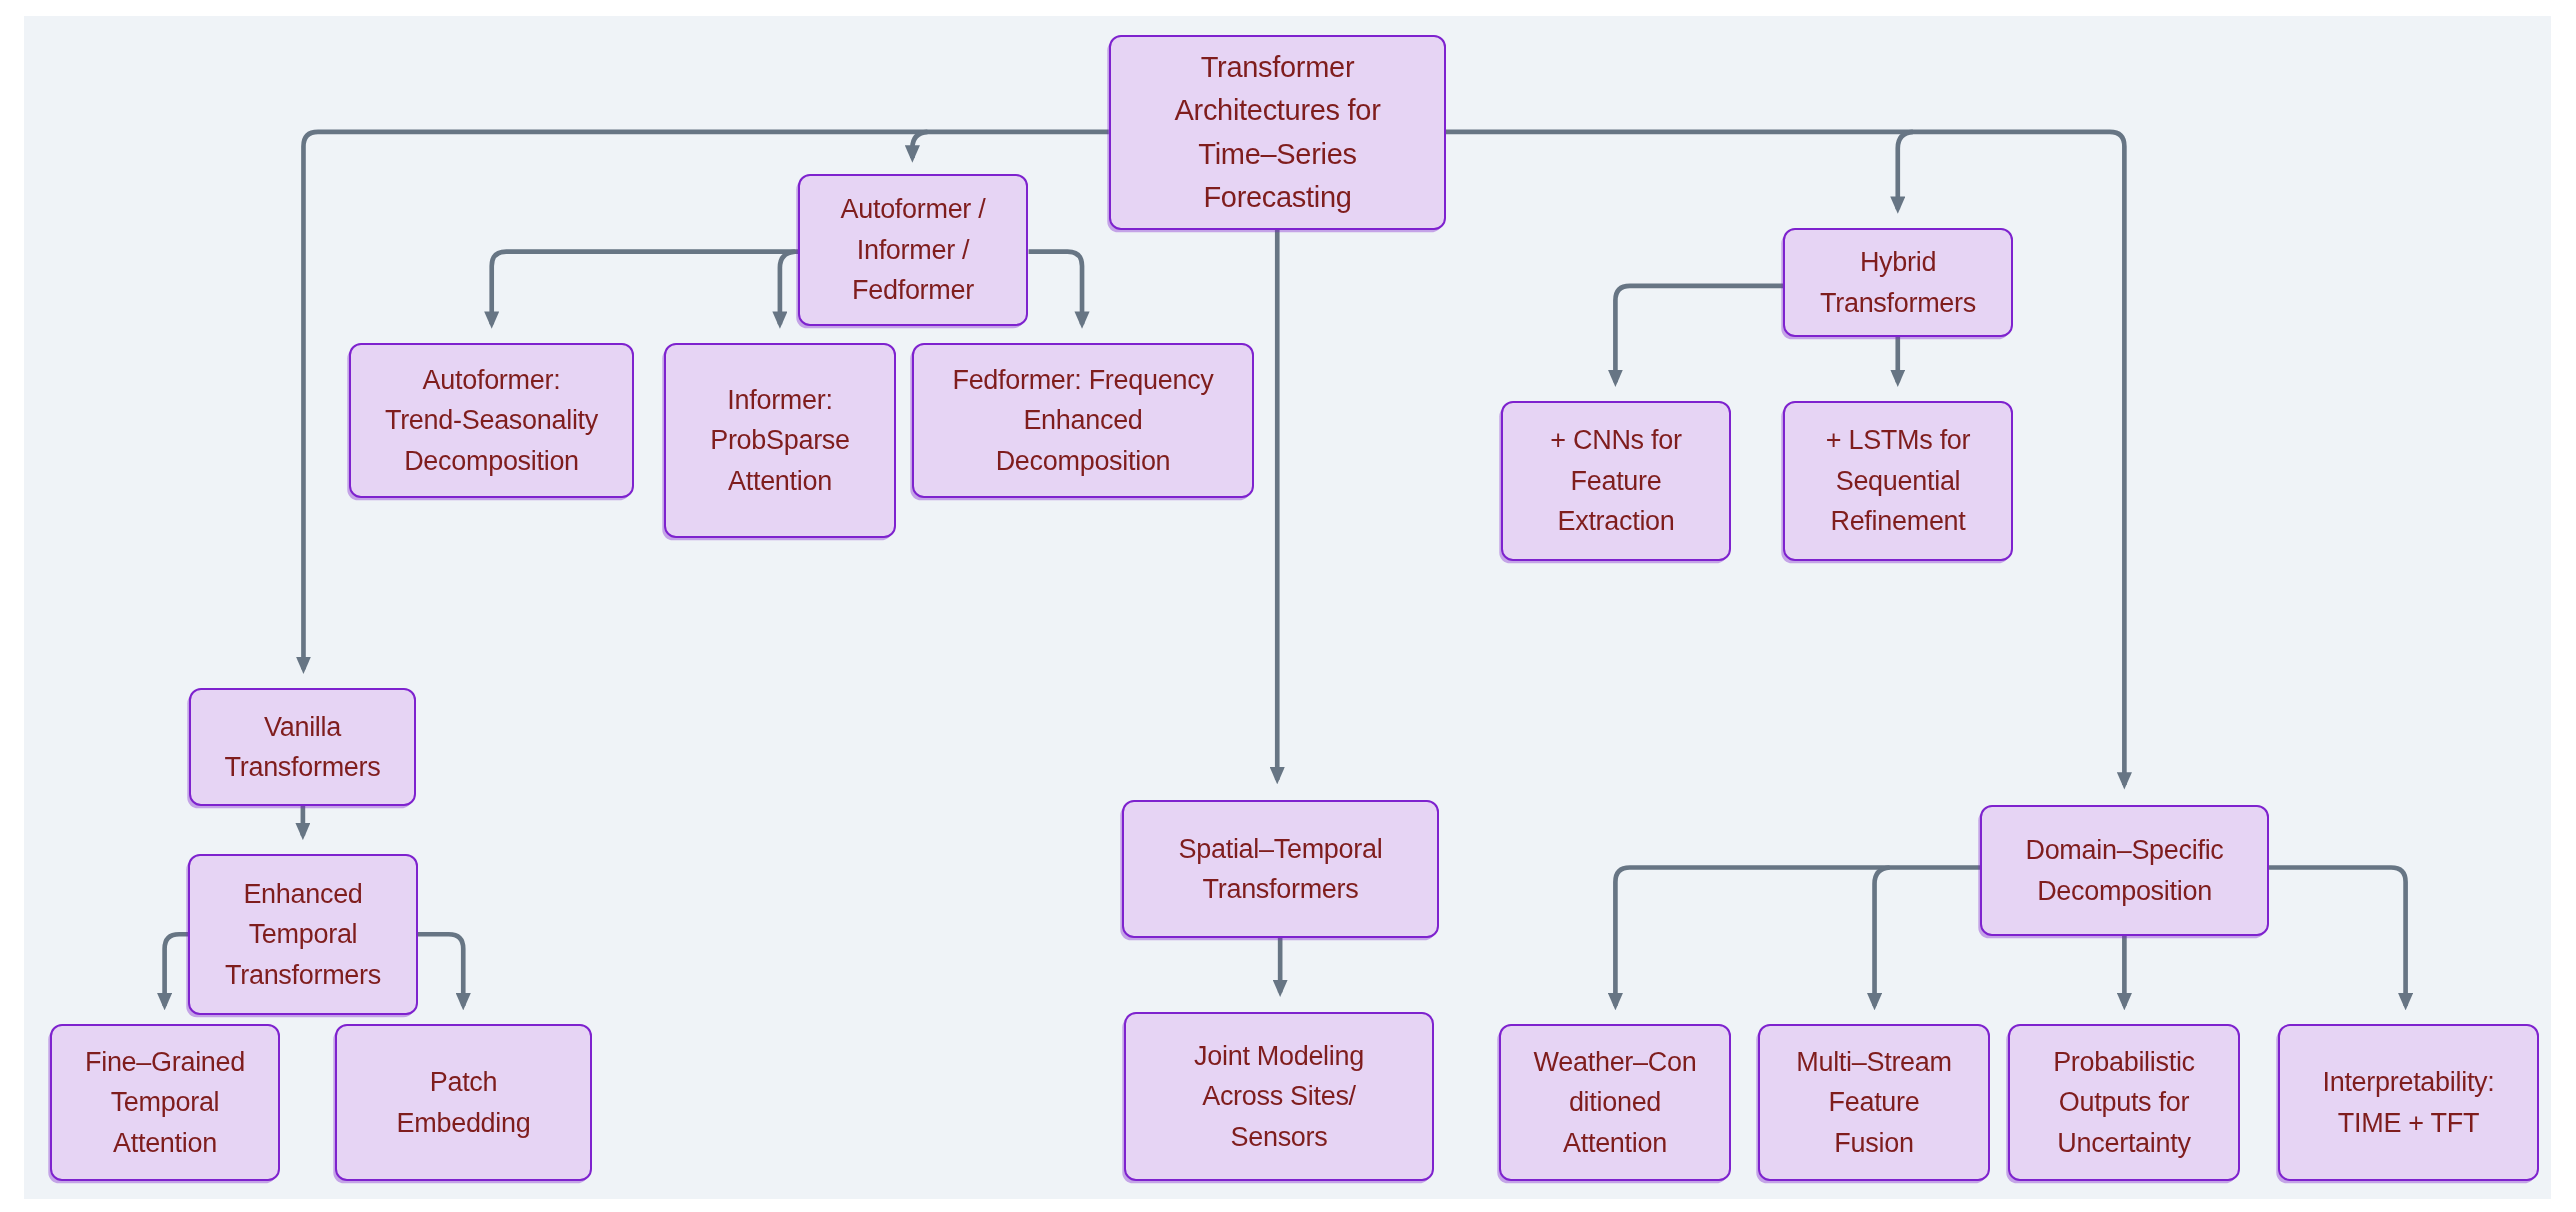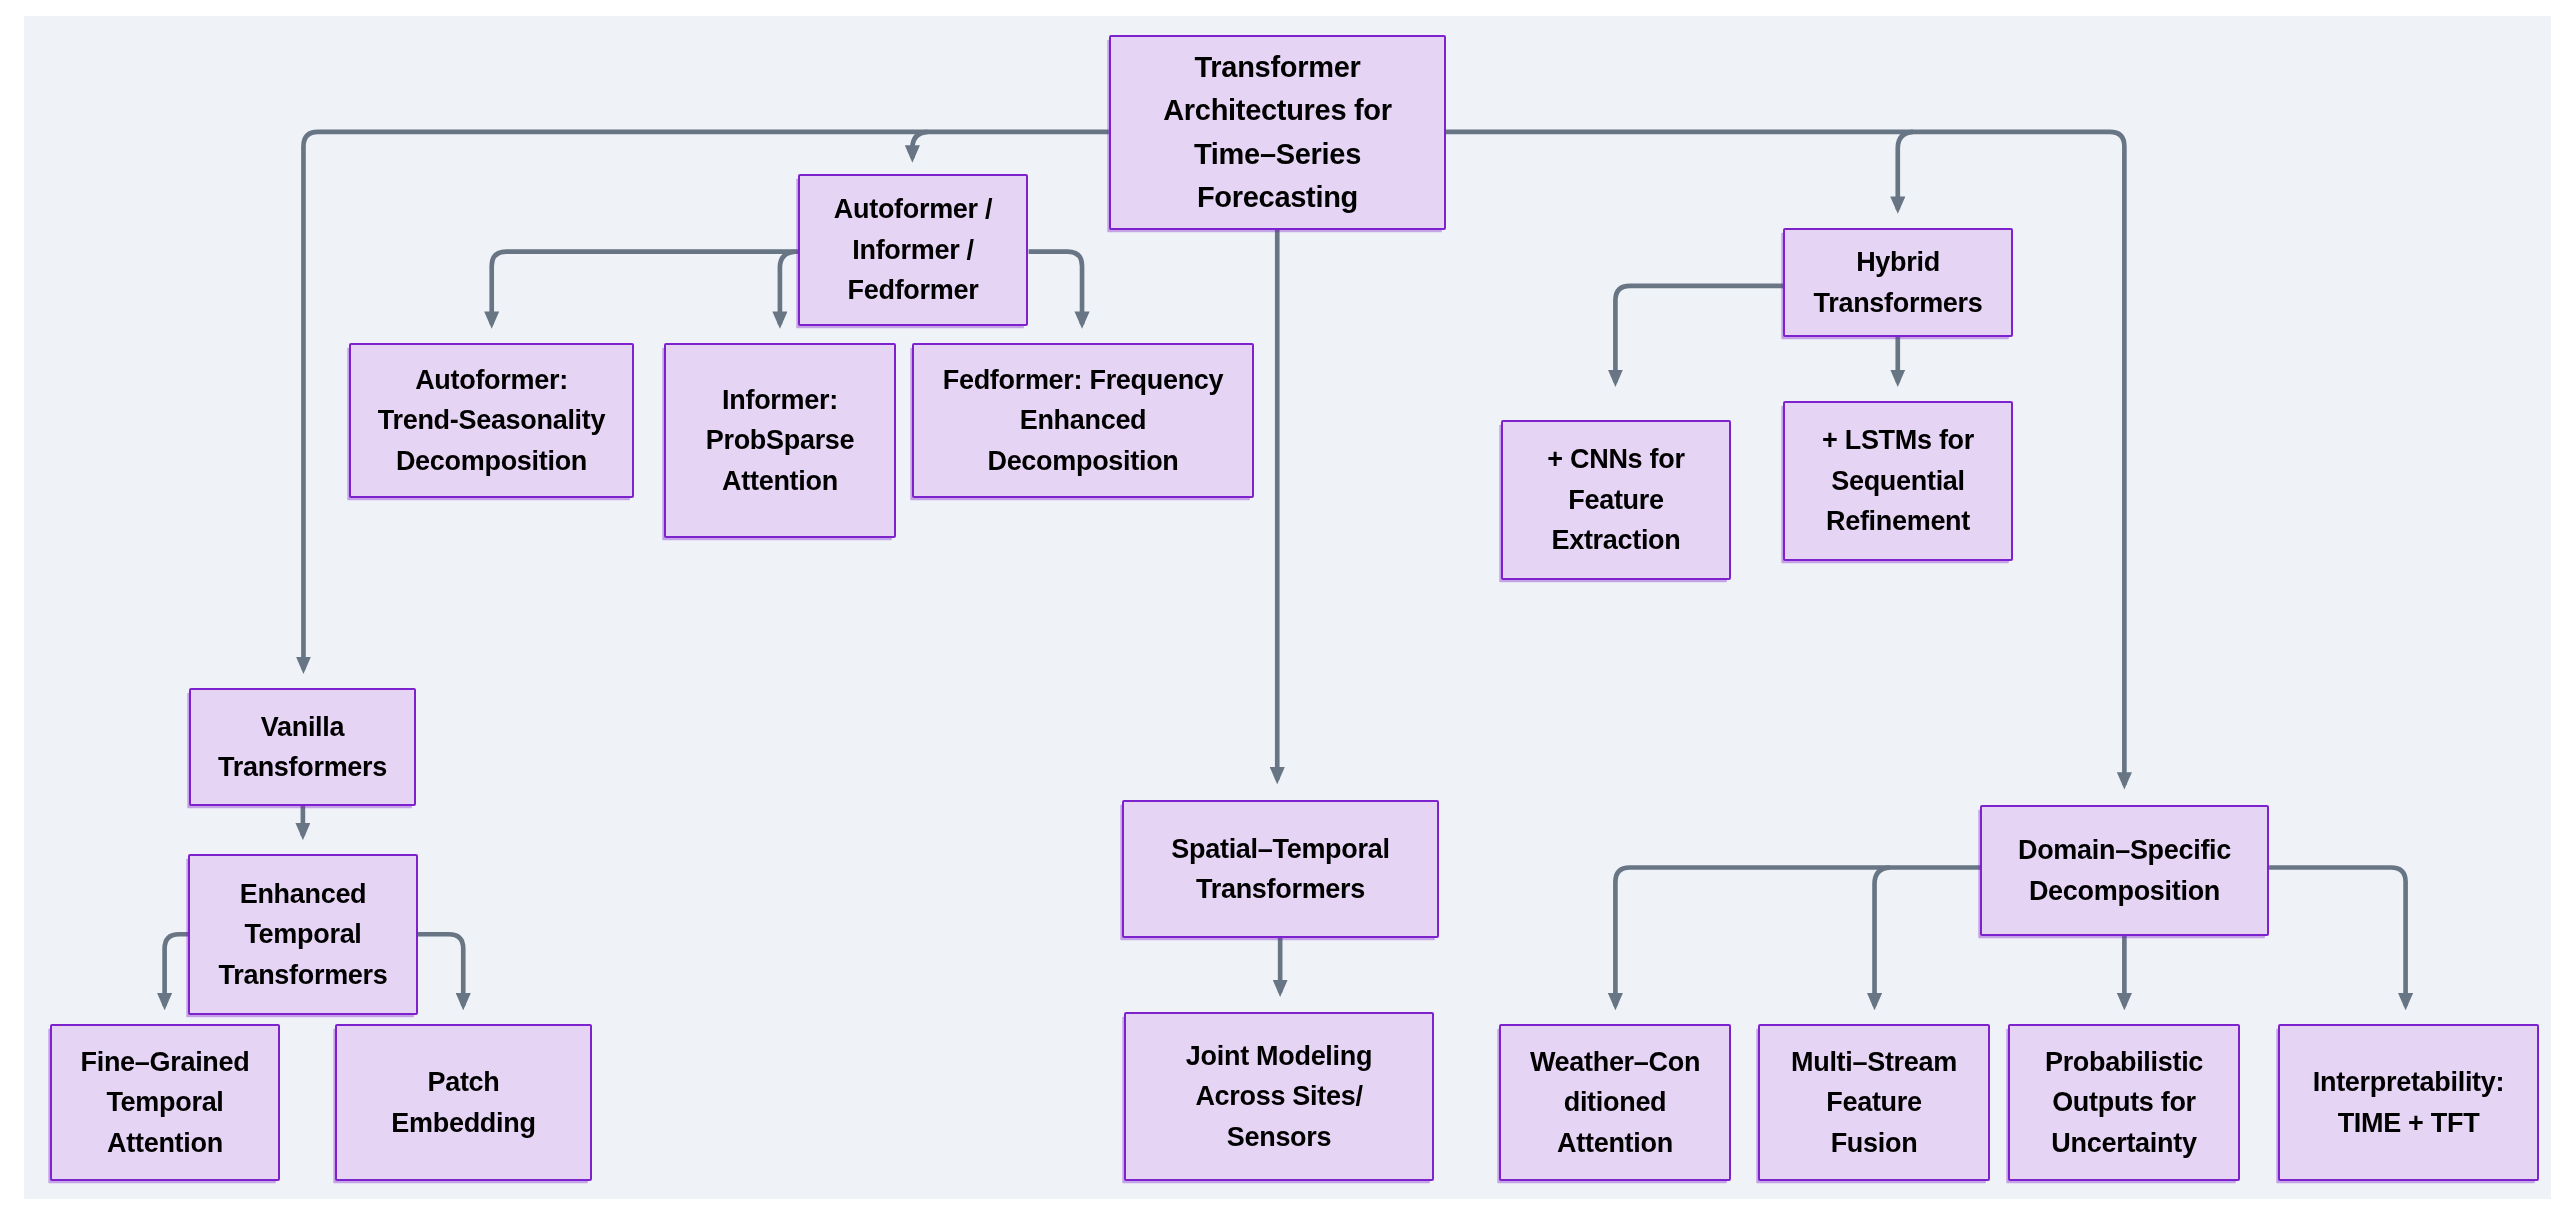--- a/index.html
+++ b/index.html
@@ -29,29 +29,29 @@
     left: 0;
     top: 0;
     width: 2576px;
     height: 1212px;
   }
   .node {
     position: absolute;
     box-sizing: border-box;
     background: #e6d4f4;
     border: 2.3px solid #7e22ce;
-    border-radius: 2px;
+    border-radius: 12px;
     box-shadow: -2.9px 3.5px 0 -1.2px rgba(126, 34, 206, 0.38);
     display: flex;
     align-items: center;
     justify-content: center;
     text-align: center;
-    color: #000000;
+    color: #7f1d1d;
     font-size: 27px;
-    font-weight: 700;
+    font-weight: 400;
     letter-spacing: -0.3px;
     line-height: 1.5;
   }
   .node .label {
     white-space: pre-line;
     padding: 0 8.1px;
   }
   .node.root {
     font-size: 29px;
   }
@@ -119,21 +119,21 @@
     <span class="label">Fedformer: Frequency
 Enhanced
 Decomposition</span>
   </div>
 
   <div class="node" style="left:1783px; top:228px; width:230px; height:109px;text-align:center;">
     <span class="label">Hybrid
 Transformers</span>
   </div>
 
-  <div class="node" style="left:1501px; top:401px; width:230px; height:160px;margin-top:19px;">
+  <div class="node" style="left:1501px; top:401px; width:230px; height:160px;">
     <span class="label">+ CNNs for
 Feature
 Extraction</span>
   </div>
 
   <div class="node" style="left:1783px; top:401px; width:230px; height:160px;">
     <span class="label">+ LSTMs for
 Sequential
 Refinement</span>
   </div>

